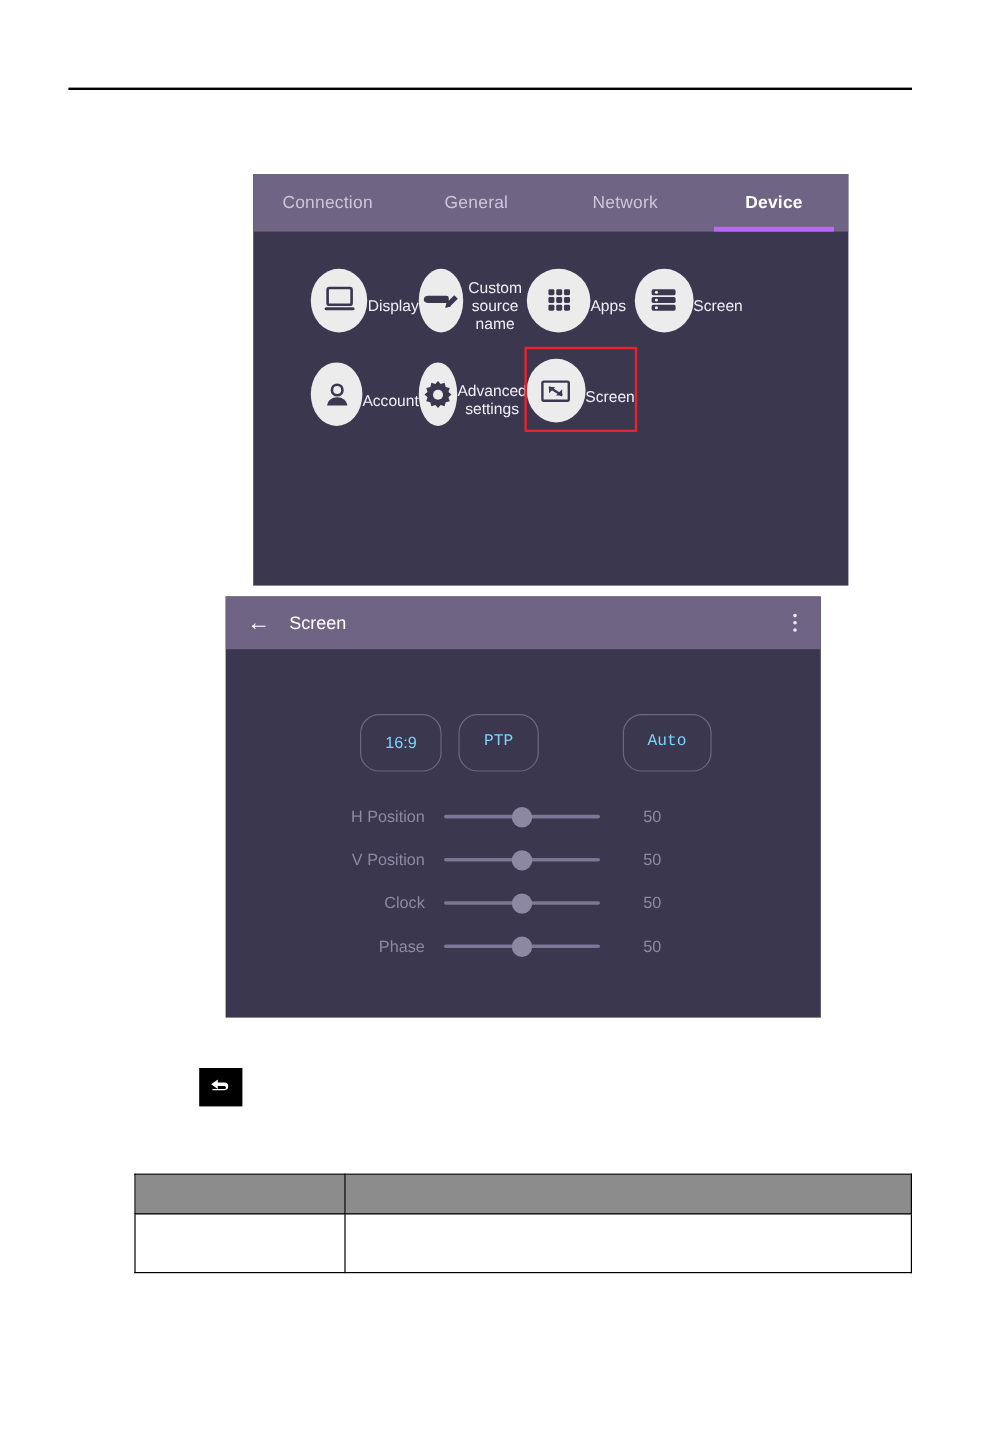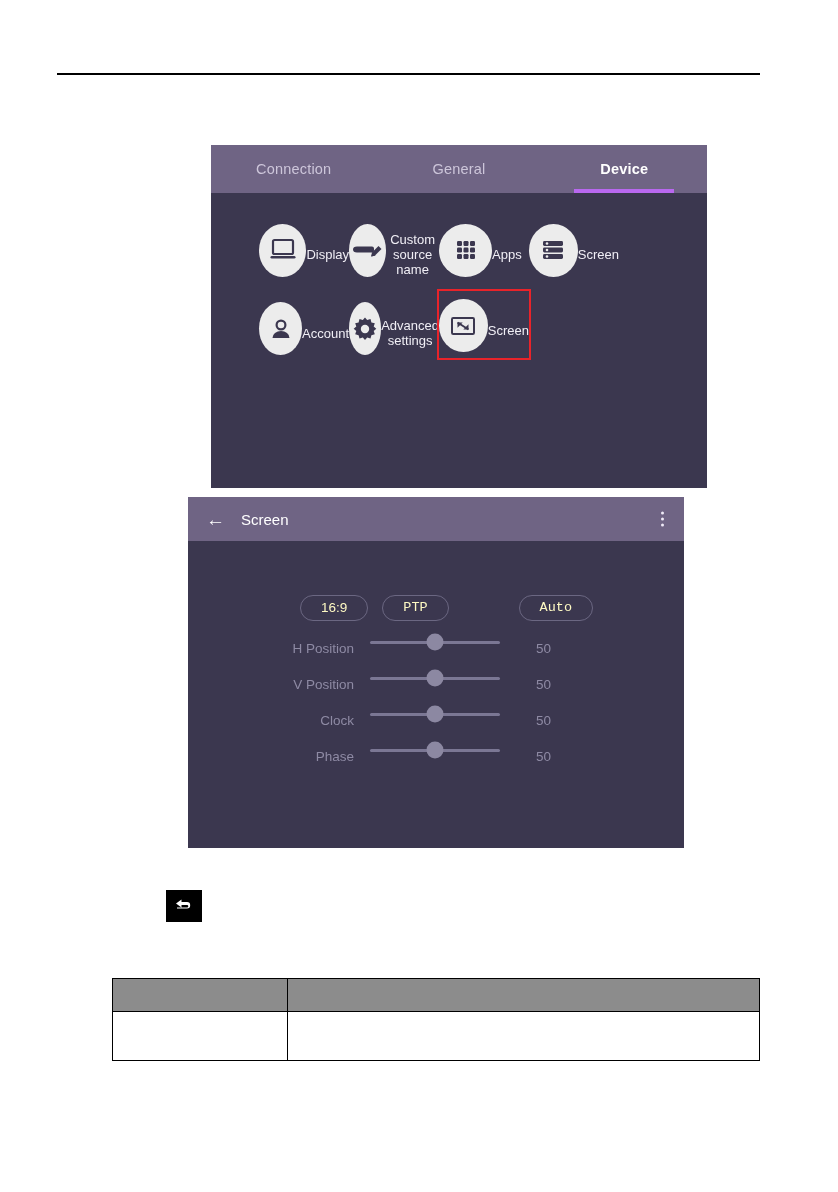--- a/index.html
+++ b/index.html
@@ -155,33 +155,33 @@
   .screen-body { padding: 54px 0 0 0; }
 
   .ratio-row {
     display: flex;
     align-items: center;
     padding-left: 112px;
   }
   .pill {
     border: 1px solid #6b6782;
     border-radius: 16px;
-    color: #fef9c3;
+    color: #7dd3fc;
     font-size: 13.5px;
-    padding: 5px 20px;
+    padding: 16px 20px;
     background: transparent;
     line-height: 1;
   }
   .pill + .pill { margin-left: 14px; font-family: Liberation Mono, monospace; }
   .pill.spaced { margin-left: 70px; }
 
   .slider-list { margin-top: 20px; }
   .slider-row {
     display: flex;
-    align-items: flex-start;
+    align-items: center;
     height: 36px;
   }
   .slider-label {
     width: 166px;
     text-align: right;
     padding-right: 16px;
     color: #8e8aa4;
     font-size: 13.5px;
   }
   .slider-track {
@@ -249,20 +249,23 @@
 <div class="page-rule"></div>
 
 <div class="panel" id="device-panel">
 
   <div class="tabbar">
     <div class="tab">
       <span>Connection</span>
     </div>
     <div class="tab">
       <span>General</span>
+    </div>
+    <div class="tab">
+      <span>Network</span>
     </div>
     <div class="tab active">
       <span>Device</span>
     </div>
   </div>
 
   <div class="icon-grid">
 
     <div class="grid-row">
 

